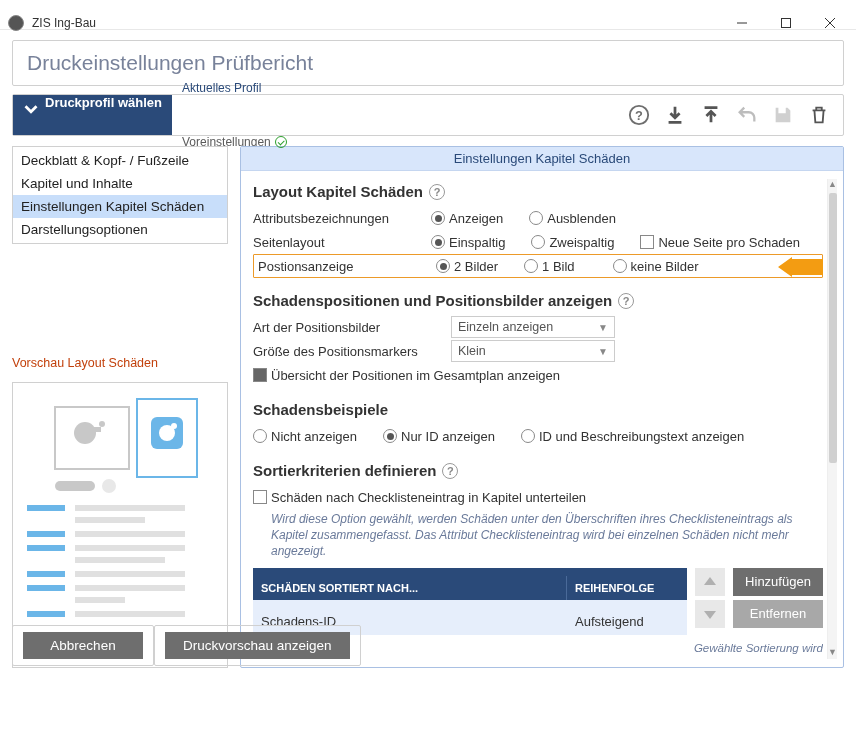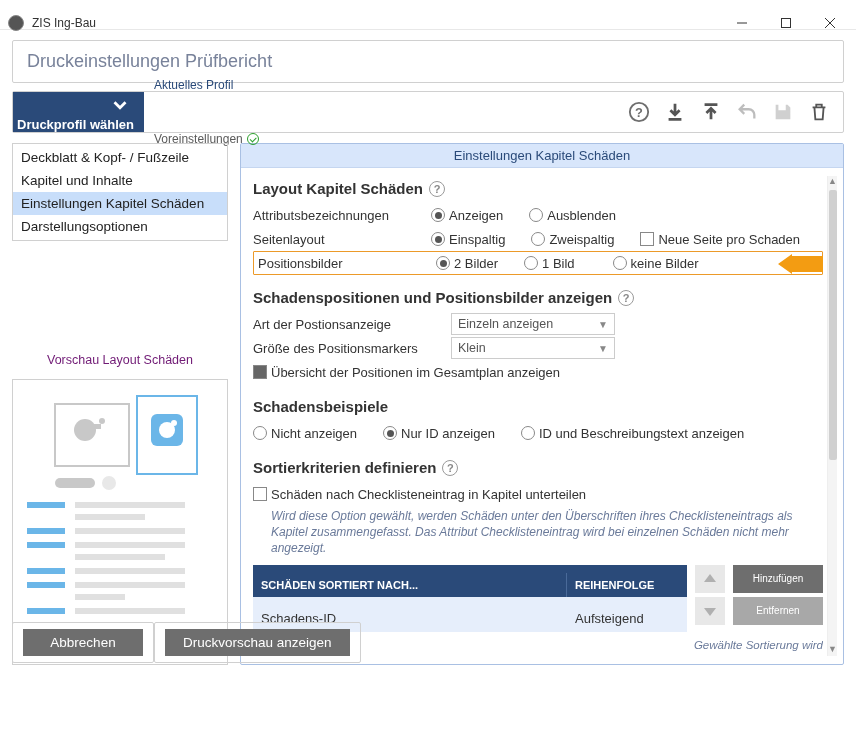--- a/index.html
+++ b/index.html
@@ -7,44 +7,44 @@
 
 .titlebar { height: 30px; display: flex; align-items: center; padding: 16px 4px 0 8px; border-bottom: 1px solid #e8e8e8; }
 .titlebar .app-icon { width: 16px; height: 16px; border-radius: 50%; background: #555; border: 1px solid #888; margin-right: 8px; }
 .titlebar .title { flex: 1; font-size: 12px; color: #333; }
 .titlebar .winbtn { width: 44px; height: 30px; display: flex; align-items: center; justify-content: center; color: #333; }
 .titlebar .winbtn svg { width: 10px; height: 10px; }
 
 .content { position: relative; padding: 10px 12px; }
 
 .header-box { border: 1px solid #d0d0d0; padding: 10px 14px; border-radius: 2px; }
-.header-title { font-size: 18px; color: #78829a; font-weight: 300; }
+.header-title { font-size: 21px; color: #78829a; font-weight: 300; }
 
 .profile-bar { margin-top: 8px; border: 1px solid #d0d0d0; height: 42px; display: flex; align-items: stretch; border-radius: 2px; }
-.profile-btn { background: #2a4a79; color: #fff; display: flex; align-items: flex-end; padding: 0 10px 0 4px; font-size: 13px; font-weight: 600; flex-direction: column; }
+.profile-btn { background: #2a4a79; color: #fff; display: flex; align-items: flex-start; padding: 0 10px 0 4px; font-size: 13px; font-weight: 600; }
 .profile-btn .chev { width: 28px; height: 28px; display: flex; align-items: center; justify-content: center; }
 .profile-info { flex: 1; padding: 2px 10px; display: flex; flex-direction: column; justify-content: center; gap: 40px; }
 .profile-info .lbl { color: #2a4a79; font-size: 12px; }
 .profile-info .val { font-size: 12px; color: #5a5a5a; display: flex; align-items: center; gap: 4px; }
 .profile-info .check { width: 12px; height: 12px; border-radius: 50%; border: 1.5px solid #2da02d; position: relative; }
 .profile-info .check:after { content:""; position:absolute; left:2px; top:2.5px; width:5px; height:2.5px; border-left:1.5px solid #2da02d; border-bottom:1.5px solid #2da02d; transform: rotate(-45deg);}
 .toolbar-icons { display: flex; align-items: center; gap: 8px; padding-right: 10px; }
 .toolbar-icons .ic { width: 28px; height: 28px; display: flex; align-items: center; justify-content: center; color: #6e6e6e; }
 .toolbar-icons .ic svg { width: 22px; height: 22px; }
 .toolbar-icons .ic.dk svg { fill: #555; }
 .toolbar-icons .ic.lt { opacity: .55; }
 
 .main-area { display: flex; gap: 12px; margin-top: 10px; }
 
 .left-col { width: 216px; display: flex; flex-direction: column; gap: 12px; }
 .navlist { border: 1px solid #d0d0d0; padding: 2px 0; }
 .navitem { padding: 4px 8px; font-size: 13.5px; color: #222; }
 .navitem.sel { background: #c8defa; }
 
-.preview-title { text-align: center; color: #701a75; font-size: 12.5px; margin-top: 100px; }
+.preview-title { text-align: left; color: #c2410c; font-size: 12.5px; margin-top: 100px; }
 .preview-box { flex: 1; border: 1px solid #d0d0d0; position: relative; height: 270px; padding: 14px 12px; }
 .preview-box svg { width: 100%; }
 
 .right-col { flex: 1; border: 1px solid #a9c0e3; border-radius: 2px; display: flex; flex-direction: column; height: 522px; }
 .panel-head { background: #d8e6fb; color: #2a4a79; text-align: center; padding: 4px; font-size: 13px; border-bottom: 1px solid #c5d6f0; }
 .panel-body { flex: 1; padding: 8px 6px 8px 12px; overflow: hidden; position: relative; display: flex; gap: 4px; }
 .panel-scroll { flex: 1; overflow-y: hidden; }
 .scrollbar { width: 10px; background: #f4f4f4; display:flex; flex-direction:column; align-items:center; border-left:1px solid #eee;}
 .scrollbar .arrow{height:12px; font-size:9px; color:#888;}
 .scrollbar .thumb{flex:1; margin:2px 1px; background:#d0d0d0; width:8px; border-radius:2px; max-height: 270px;}
@@ -72,21 +72,21 @@
 .sort-grid { flex: 1; }
 .sort-head { background: #2a4a79; color: #fff; display: flex; font-size: 11px; font-weight: 700; text-transform: uppercase;}
 .sort-head > div, .sort-row > div { padding: 6px 8px; margin-top: 8px; }
 .sort-head .c1, .sort-row .c1 { flex: 1; }
 .sort-head .c2, .sort-row .c2 { width: 120px; }
 .sort-row { display: flex; background: #e6eefb; font-size: 13px;}
 .sort-head .c1 { border-right: 1px solid #4a6a99;}
 .sort-controls { display: flex; flex-direction: column; gap: 4px; }
 .sort-controls .arrbox { width: 30px; height: 28px; background:#e8e8e8; display:flex; align-items:center; justify-content:center; color:#a8a8a8;}
 .sort-buttons { display: flex; flex-direction: column; gap: 4px; }
-.sort-buttons button { width: 90px; height: 28px; color: #fff; border: none; font-size: 10px; }
+.sort-buttons button { width: 90px; height: 28px; color: #fff; border: none; font-size: 13px; }
 .btn-add{background:#6e6e6e;}
 .btn-rem{background:#a8a8a8;}
 
 .sort-note { font-style: italic; color: #6a7a9a; font-size: 11.5px; text-align: right; margin-top: 6px; line-height: 1.3;}
 
 .footer { position: absolute; bottom: 12px; left: 12px; right: 12px; display: flex; }
 .footer .wrap{border:1px solid #d0d0d0;padding:6px 10px;border-radius:2px;}
 .footer button { background: #6e6e6e; color: #fff; border: none; padding: 6px 18px; font-size: 13.5px; min-width: 120px;}
 </style>
 </head>
@@ -240,21 +240,21 @@
             <span class="opt">
                 <span class="radio"></span>
                 <span>Zweispaltig</span>
               </span>
             <span class="opt">
                 <span class="checkbox"></span>
                 <span>Neue Seite pro Schaden</span>
               </span>
           </div>
           <div class="row highlight-row">
-            <span class="lab">Positionsbilder</span>
+            <span class="lab">Postionsanzeige</span>
             <span class="opt">
                 <span class="radio checked"></span>
                 <span>2 Bilder</span>
               </span>
             <span class="opt">
                 <span class="radio"></span>
                 <span>1 Bild</span>
               </span>
             <span class="opt" style="margin-left:12px">
                 <span class="radio"></span>
@@ -265,21 +265,21 @@
                   <path d="M46 2 H14 L14 0 L0 10 L14 20 L14 18 H46 Z" fill="#f39c12"></path>
                 </svg>
             </span>
           </div>
 
           <div class="sec-title" style="margin-top:14px">
             <span>Schadenspositionen und Positionsbilder anzeigen</span>
             <span class="help">?</span>
           </div>
           <div class="row">
-            <span class="lab" style="width:190px">Art der Postionsanzeige</span>
+            <span class="lab" style="width:190px">Art der Positionsbilder</span>
             <div class="select-box">
                 <span>Einzeln anzeigen</span>
                 <span class="chv">▼</span>
               </div>
           </div>
           <div class="row">
             <span class="lab" style="width:190px">Größe des Positionsmarkers</span>
             <div class="select-box">
                 <span>Klein</span>
                 <span class="chv">▼</span>

